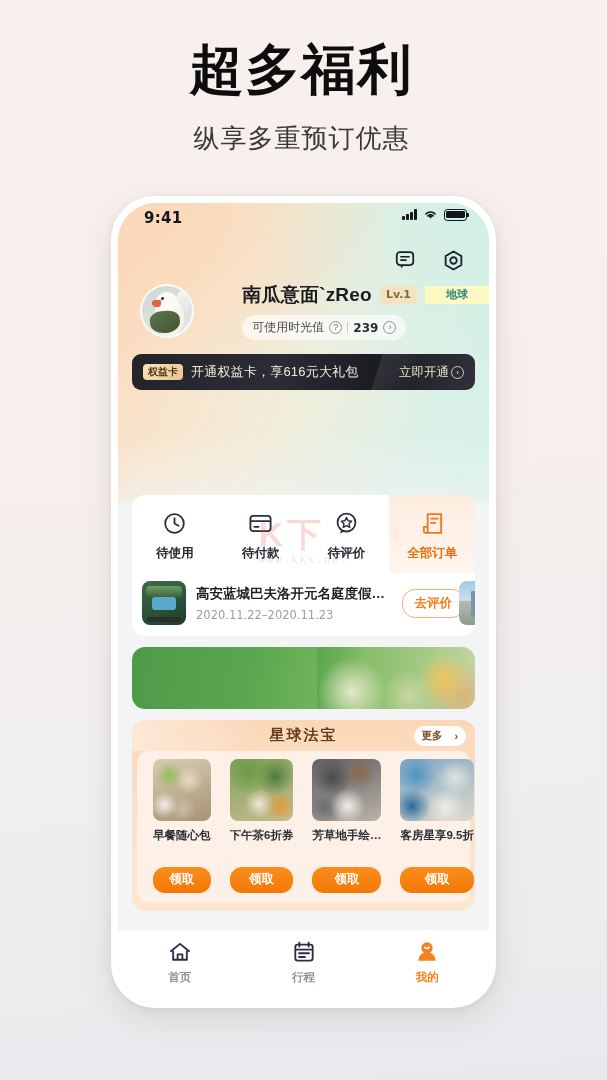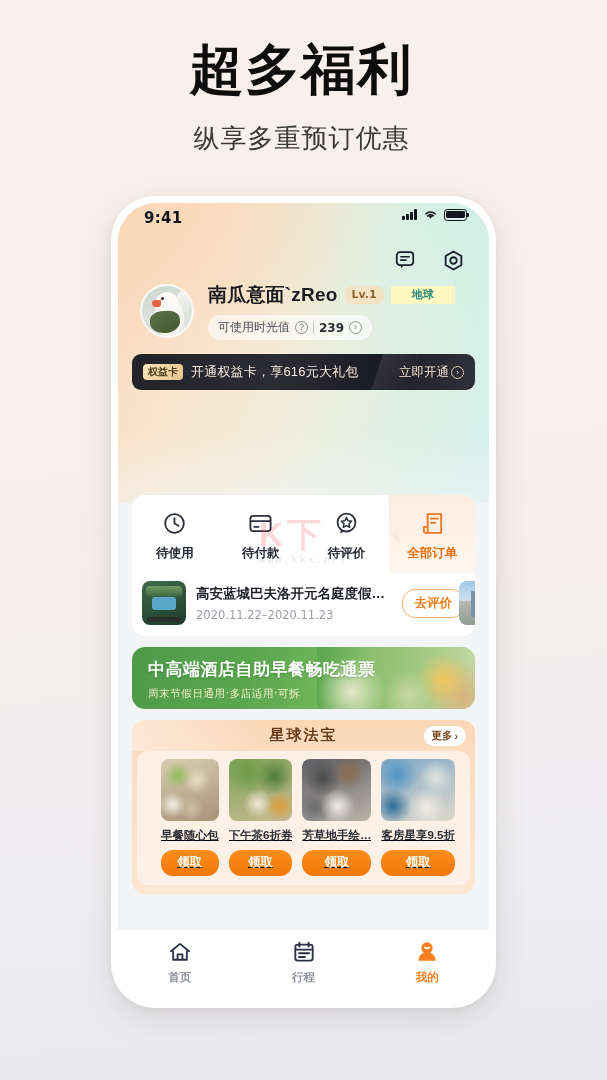--- a/index.html
+++ b/index.html
@@ -60,21 +60,21 @@
                background:#14161d;border-radius:0 1px 1px 0;}
   .batt b{display:block;height:100%;width:100%;background:#14161d;border-radius:1.4px;}
 
   
   .top-actions { position:relative; display:flex; justify-content:flex-end; gap:26px;
                  padding:8px 24px 0 0; }
   .top-actions svg { display:block; }
 
   
   .profile { position:relative; display:flex; align-items:center; gap:14px;
-             padding:10px 0 0 22px; }
+             padding:10px 0 0 22px;justify-content:space-between; }
   .avatar { width:54px;height:54px;border-radius:50%;overflow:hidden;flex:none;
             border:2px solid rgba(255,255,255,.85);
             background:linear-gradient(160deg,#cfd6d2,#e7e9e3); position:relative; }
   .avatar .bird-body{position:absolute;left:12px;top:12px;width:30px;height:38px;
             background:#f4f2ec;border-radius:50% 50% 46% 46%;}
   .avatar .bird-head{position:absolute;left:14px;top:6px;width:22px;height:20px;
             background:#fbfaf6;border-radius:50%;}
   .avatar .bird-beak{position:absolute;left:10px;top:14px;width:9px;height:7px;
             background:#e8633f;border-radius:3px 1px 3px 4px;}
   .avatar .bird-eye{position:absolute;left:19px;top:11px;width:3px;height:3px;
@@ -196,28 +196,28 @@
     padding:0 0 9px; position:relative; }
   .tr-head { height:31px; position:relative; display:flex; align-items:center;
              justify-content:center; }
   .tr-head::before{content:'';position:absolute;left:0;top:0;width:38%;height:100%;
     background:linear-gradient(100deg,rgba(255,255,255,.42),rgba(255,255,255,0));}
   .tr-title { font-size:15px;font-weight:bold;color:#6b3a14;letter-spacing:2px;
               text-shadow:0 1px 0 rgba(255,255,255,.5); z-index:1;
               font-family:"DejaVu Serif","Liberation Serif",serif; }
   .tr-more { position:absolute; right:9px; top:6px; background:#fff; border-radius:10px;
              font-size:10.5px; color:#7a4a20; padding:3px 8px; display:flex;
-             align-items:center; gap:2px; font-weight:bold; }
-  .tr-body { margin:0 5px; background:#fdf0e6; border-radius:11px; padding:8px 24px 9px;
-             display:flex; gap:10px;text-decoration:underline; }
+             align-items:center; gap:12px; font-weight:bold; }
+  .tr-body { margin:0 5px; background:#fdf0e6; border-radius:11px; padding:8px 16px 9px;
+             display:flex; gap:19px; }
   .tr-card { flex:1; text-align:center; }
   .tr-img { height:62px; border-radius:8px; overflow:hidden; position:relative; }
   .tr-name { font-size:11.5px;color:#2b2e36;margin-top:7px;white-space:nowrap;
              overflow:hidden;text-overflow:ellipsis;font-weight:bold; }
-  .tr-btn { margin-top:7px;background:linear-gradient(180deg,#fb8d1c,#f37807);
+  .tr-btn { margin-top:24px;background:linear-gradient(180deg,#fb8d1c,#f37807);
             color:#fff;font-size:12.5px;font-weight:bold;border-radius:12px;
             padding:5px 0;line-height:1.25; }
 
   .img-a{background:
       radial-gradient(circle at 28% 26%,#8fc05a 0%,rgba(143,192,90,0) 22%),
       radial-gradient(circle at 62% 34%,#e8dcc3 0%,rgba(232,220,195,0) 26%),
       radial-gradient(circle at 20% 74%,#f2efe6 0%,rgba(242,239,230,0) 20%),
       radial-gradient(circle at 52% 80%,#cbbfa5 0%,rgba(203,191,165,0) 22%),
       linear-gradient(160deg,#d8cdb2,#a89276);}
   .img-b{background:
@@ -454,24 +454,20 @@
       </div>
       <div class="order-btn">去评价</div>
       <div class="order-peek">
             <span class="tower"></span>
           </div>
     </div>
   </div>
 
   <div class="green-banner">
     <div class="gb-photo"></div>
-    <div class="gb-text">
-      <div class="gb-title">中高端酒店自助早餐畅吃通票</div>
-      <div class="gb-sub">周末节假日通用·多店适用·可拆</div>
-    </div>
   </div>
 
   <div class="treasure">
     <div class="tr-head">
       <span class="tr-title">星球法宝</span>
       <span class="tr-more">
         <span>更多</span>
         <span>›</span>
       </span>
     </div>

